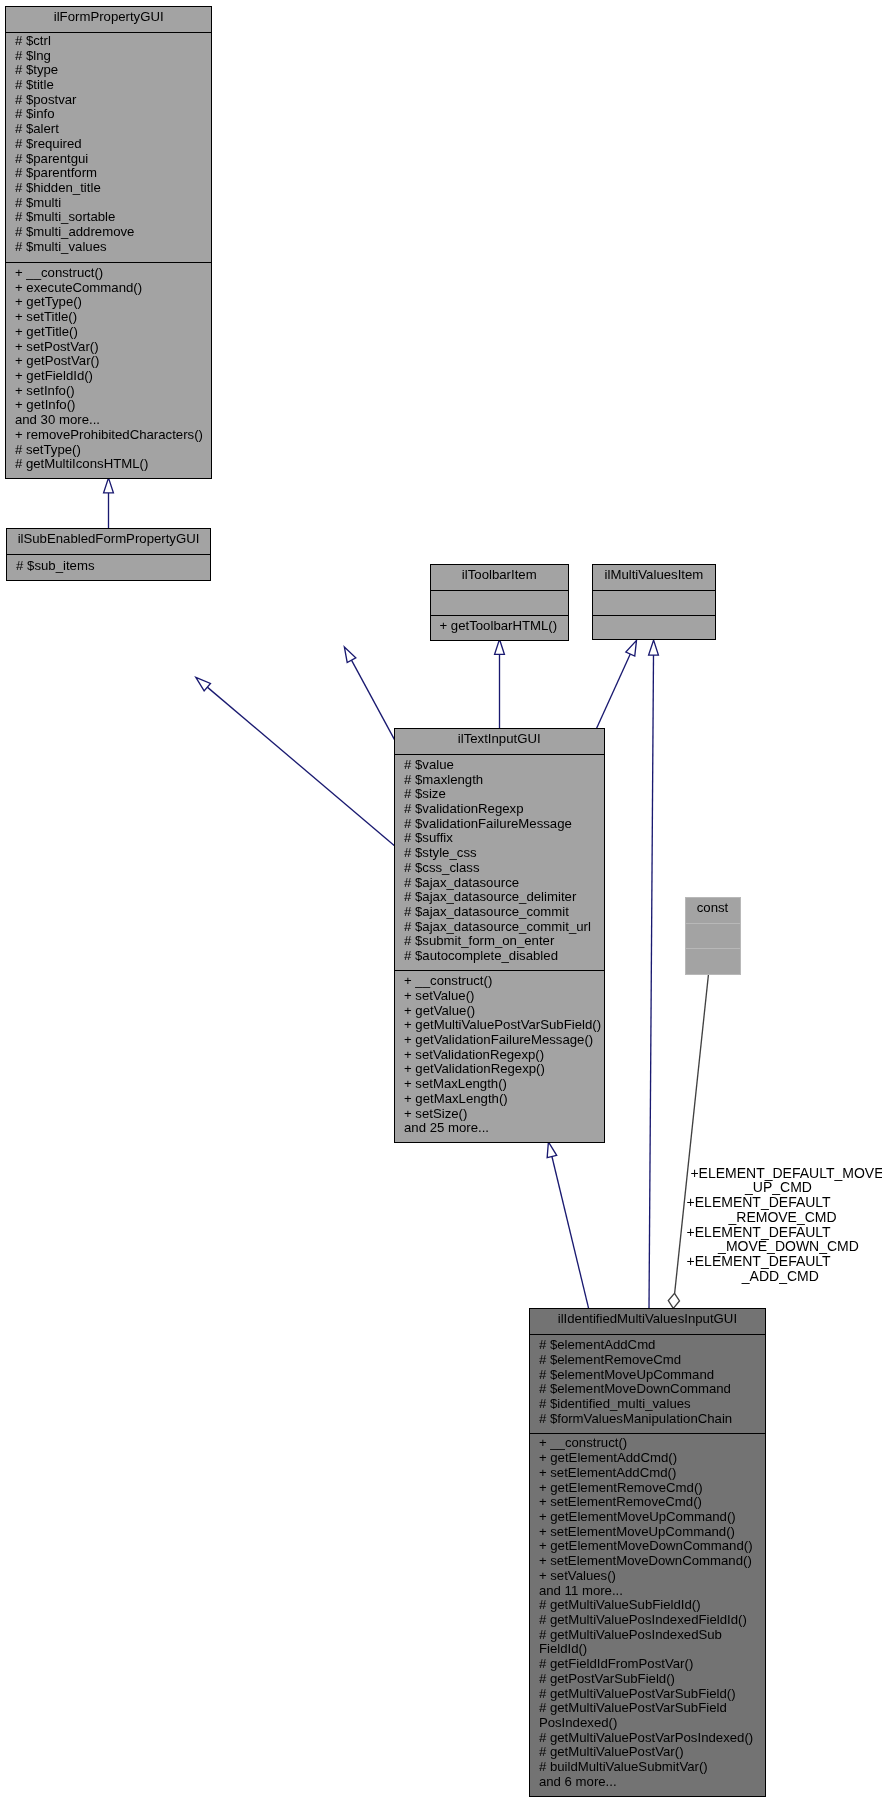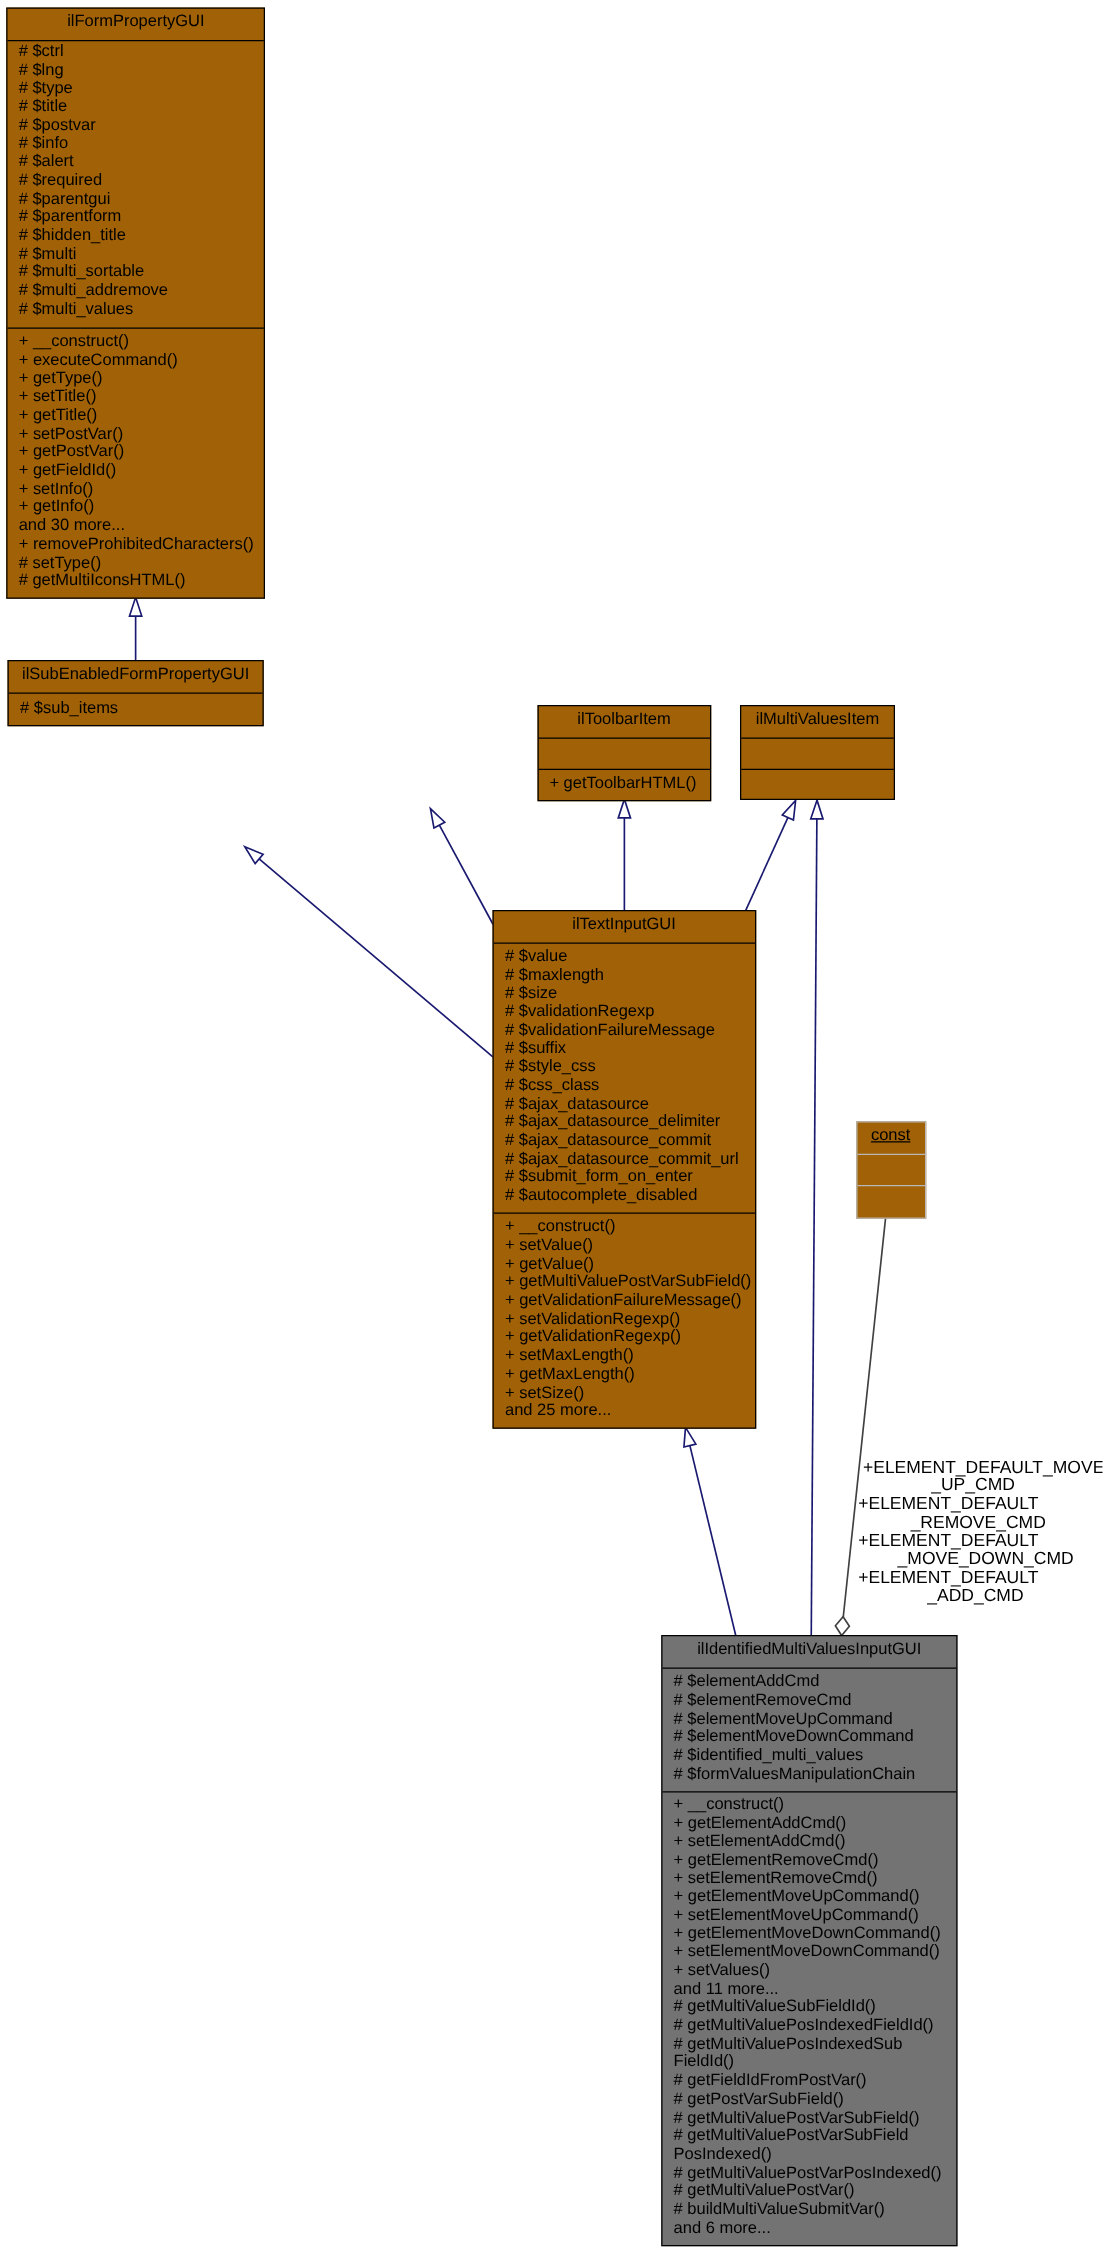--- a/index.html
+++ b/index.html
@@ -1,21 +1,21 @@
 <!DOCTYPE html>
 <html><head>
 <meta charset="utf-8">
 <title>UML class diagram</title>
 <style>
   html,body{margin:0;padding:0;background:#ffffff;}
   body{width:882px;height:1801px;position:relative;overflow:hidden;
        font-family:"Liberation Sans",sans-serif;color:#000;}
   #stage{position:absolute;left:0;top:0;width:882px;height:1801px;}
   svg.edges{position:absolute;left:0;top:0;width:882px;height:1801px;}
-  .umlbox{position:absolute;box-sizing:border-box;border:1px solid #000;background:#a16207;z-index:2;}
+  .umlbox{position:absolute;box-sizing:border-box;border:1px solid #000;background:#a3a3a3;z-index:2;}
   .umlbox.focus{background:#737373;}
   .umlbox.faint{border:1px solid #b8b8b8;}
   .sec{box-sizing:border-box;position:relative;overflow:hidden;}
   .sec.b{border-top:1px solid #000;}
   .faint .sec.b{border-top:1px solid #b8b8b8;}
   .title{text-align:center;font-size:13.2px;line-height:14.72px;}
   .row{font-size:13.2px;line-height:14.72px;white-space:pre;padding-left:9.0px;}
   .elbl{position:absolute;font-size:14px;line-height:14.72px;white-space:pre;z-index:3;}
 </style>
 </head>
@@ -148,21 +148,21 @@
     <div class="row">+ getMultiValuePostVarSubField()</div>
     <div class="row">+ getValidationFailureMessage()</div>
     <div class="row">+ setValidationRegexp()</div>
     <div class="row">+ getValidationRegexp()</div>
     <div class="row">+ setMaxLength()</div>
     <div class="row">+ getMaxLength()</div>
     <div class="row">+ setSize()</div>
     <div class="row">and 25 more...</div>
   </div>
 </div>
-<div class="umlbox faint" style="left:684.50px;top:896.70px;width:56.00px;text-decoration:underline;">
+<div class="umlbox faint" style="left:684.50px;top:896.70px;width:56.00px;">
   <div class="sec title-sec" style="height:25.10px;padding-top:3.19px;">
     <div class="title">const</div>
   </div>
   <div class="sec b attr-sec" style="height:25.00px;padding-top:2.84px;">
   </div>
   <div class="sec b meth-sec" style="height:25.80px;padding-top:3.24px;">
   </div>
 </div>
 <div class="umlbox focus" style="left:528.90px;top:1307.90px;width:237.00px;">
   <div class="sec title-sec" style="height:25.40px;padding-top:3.34px;">

